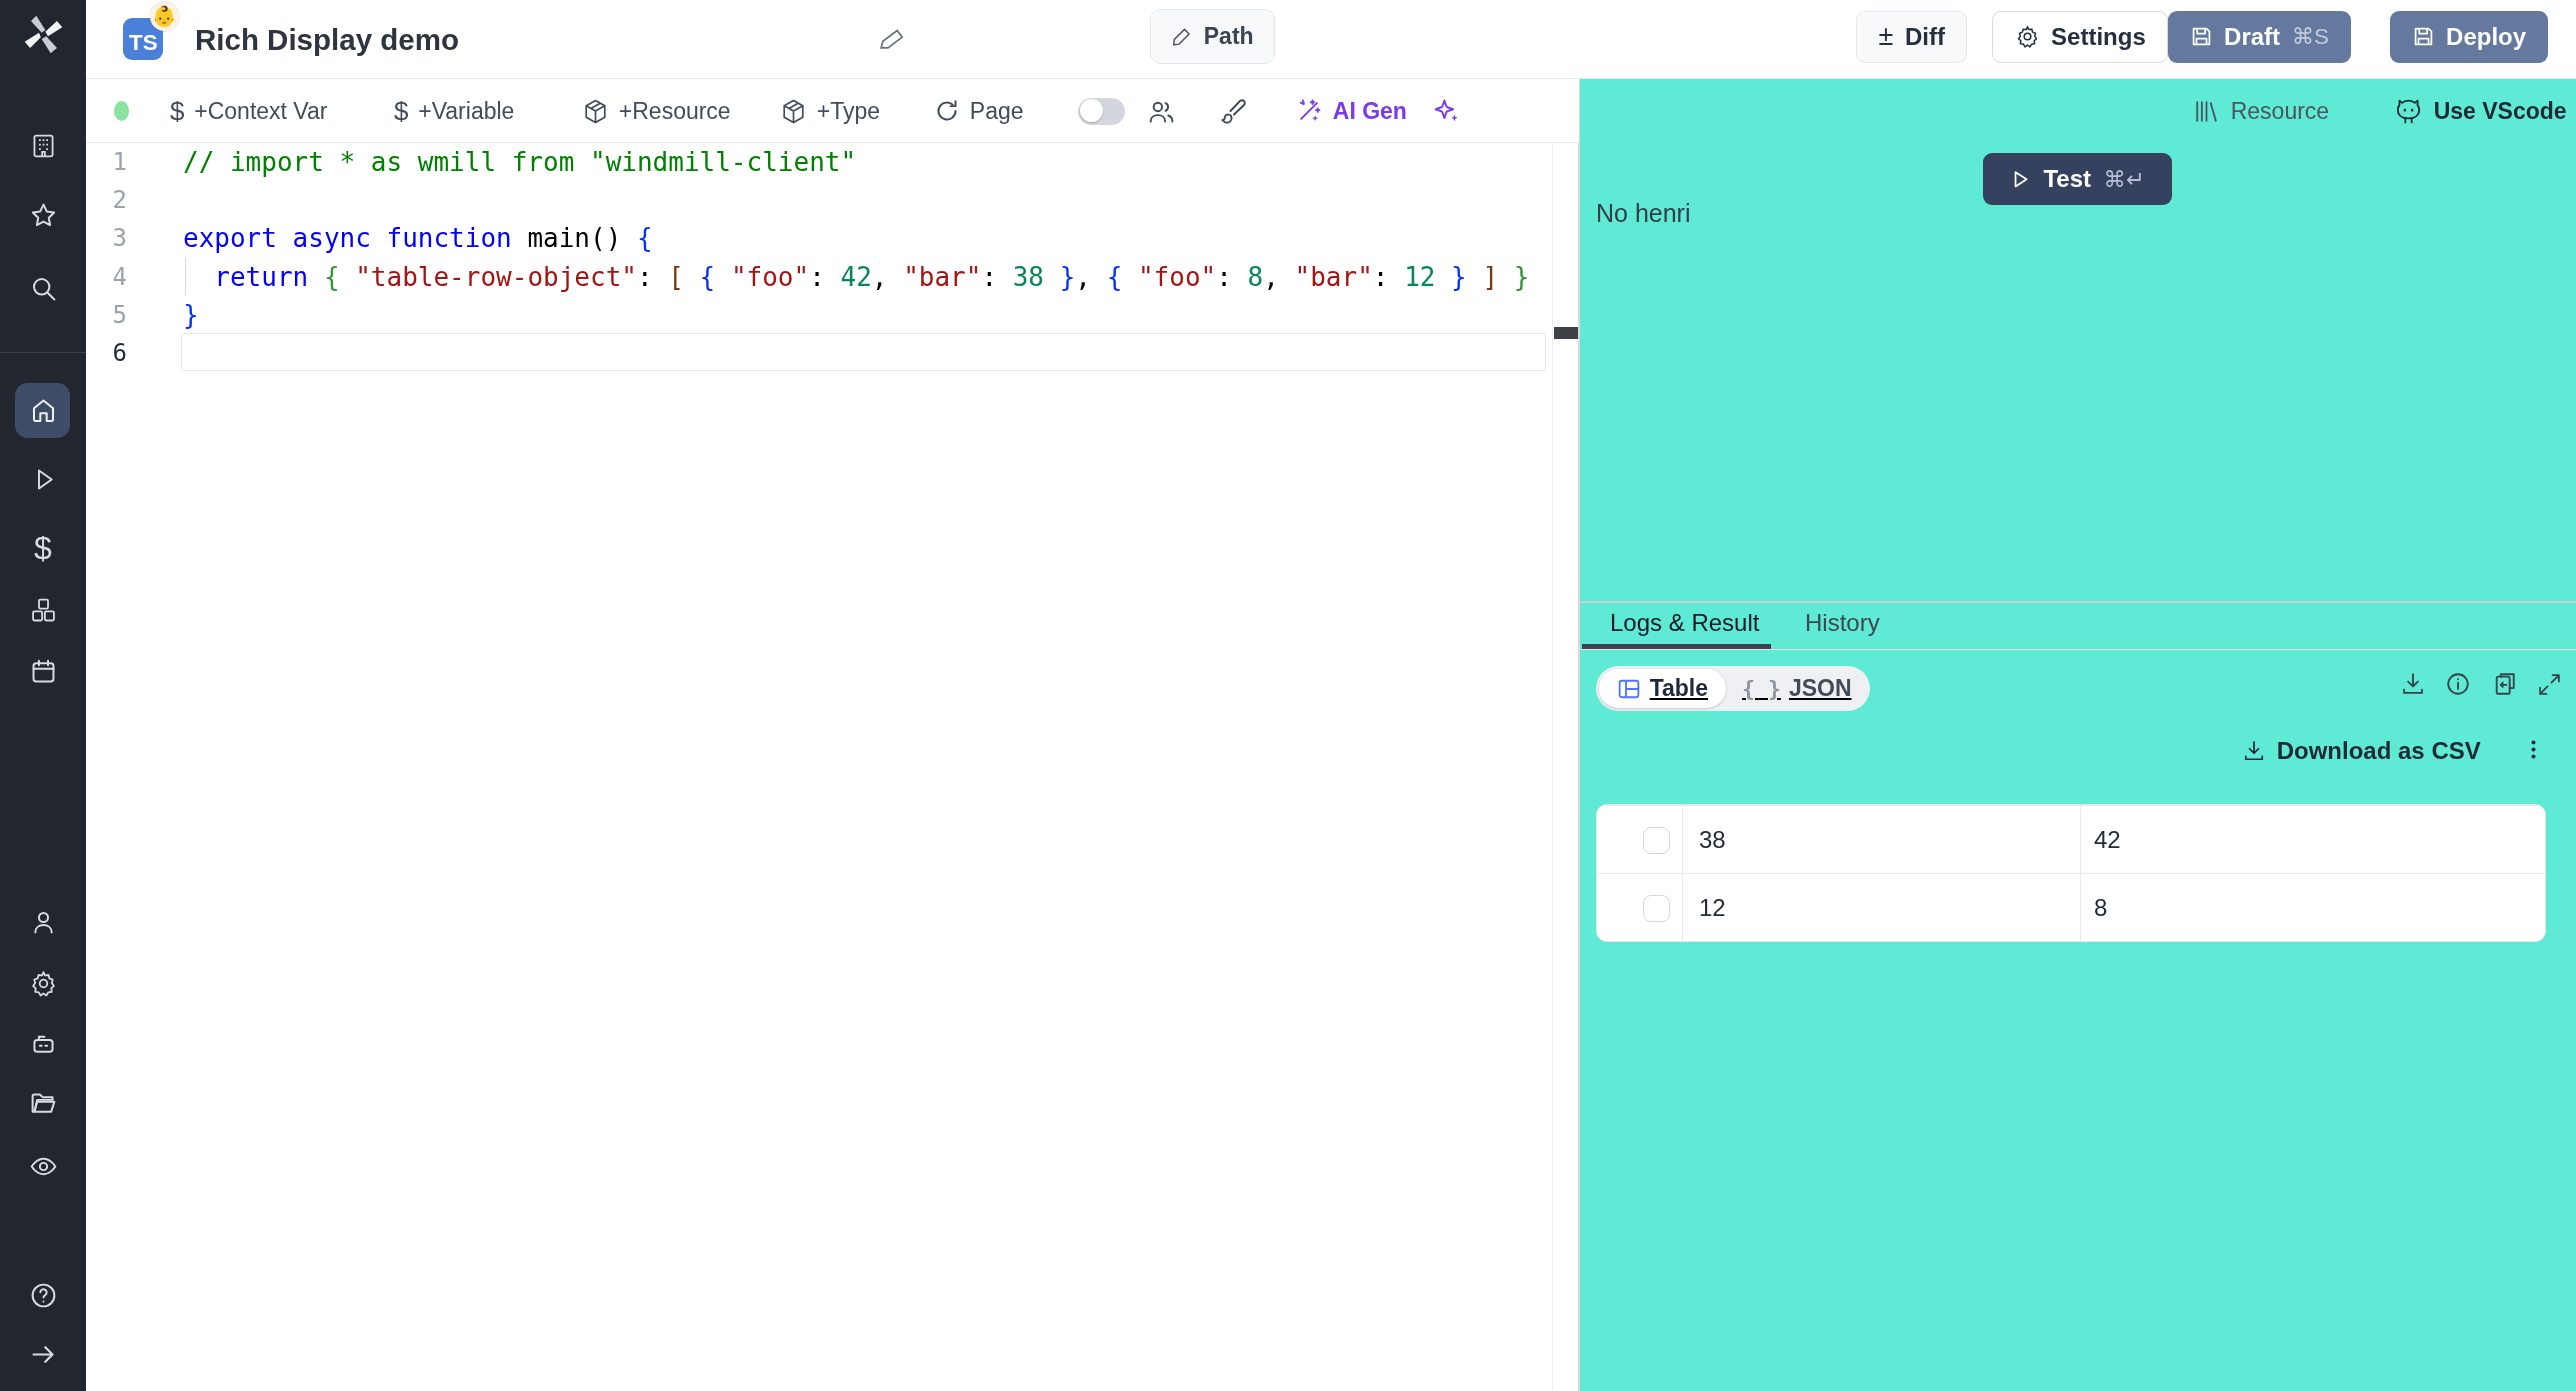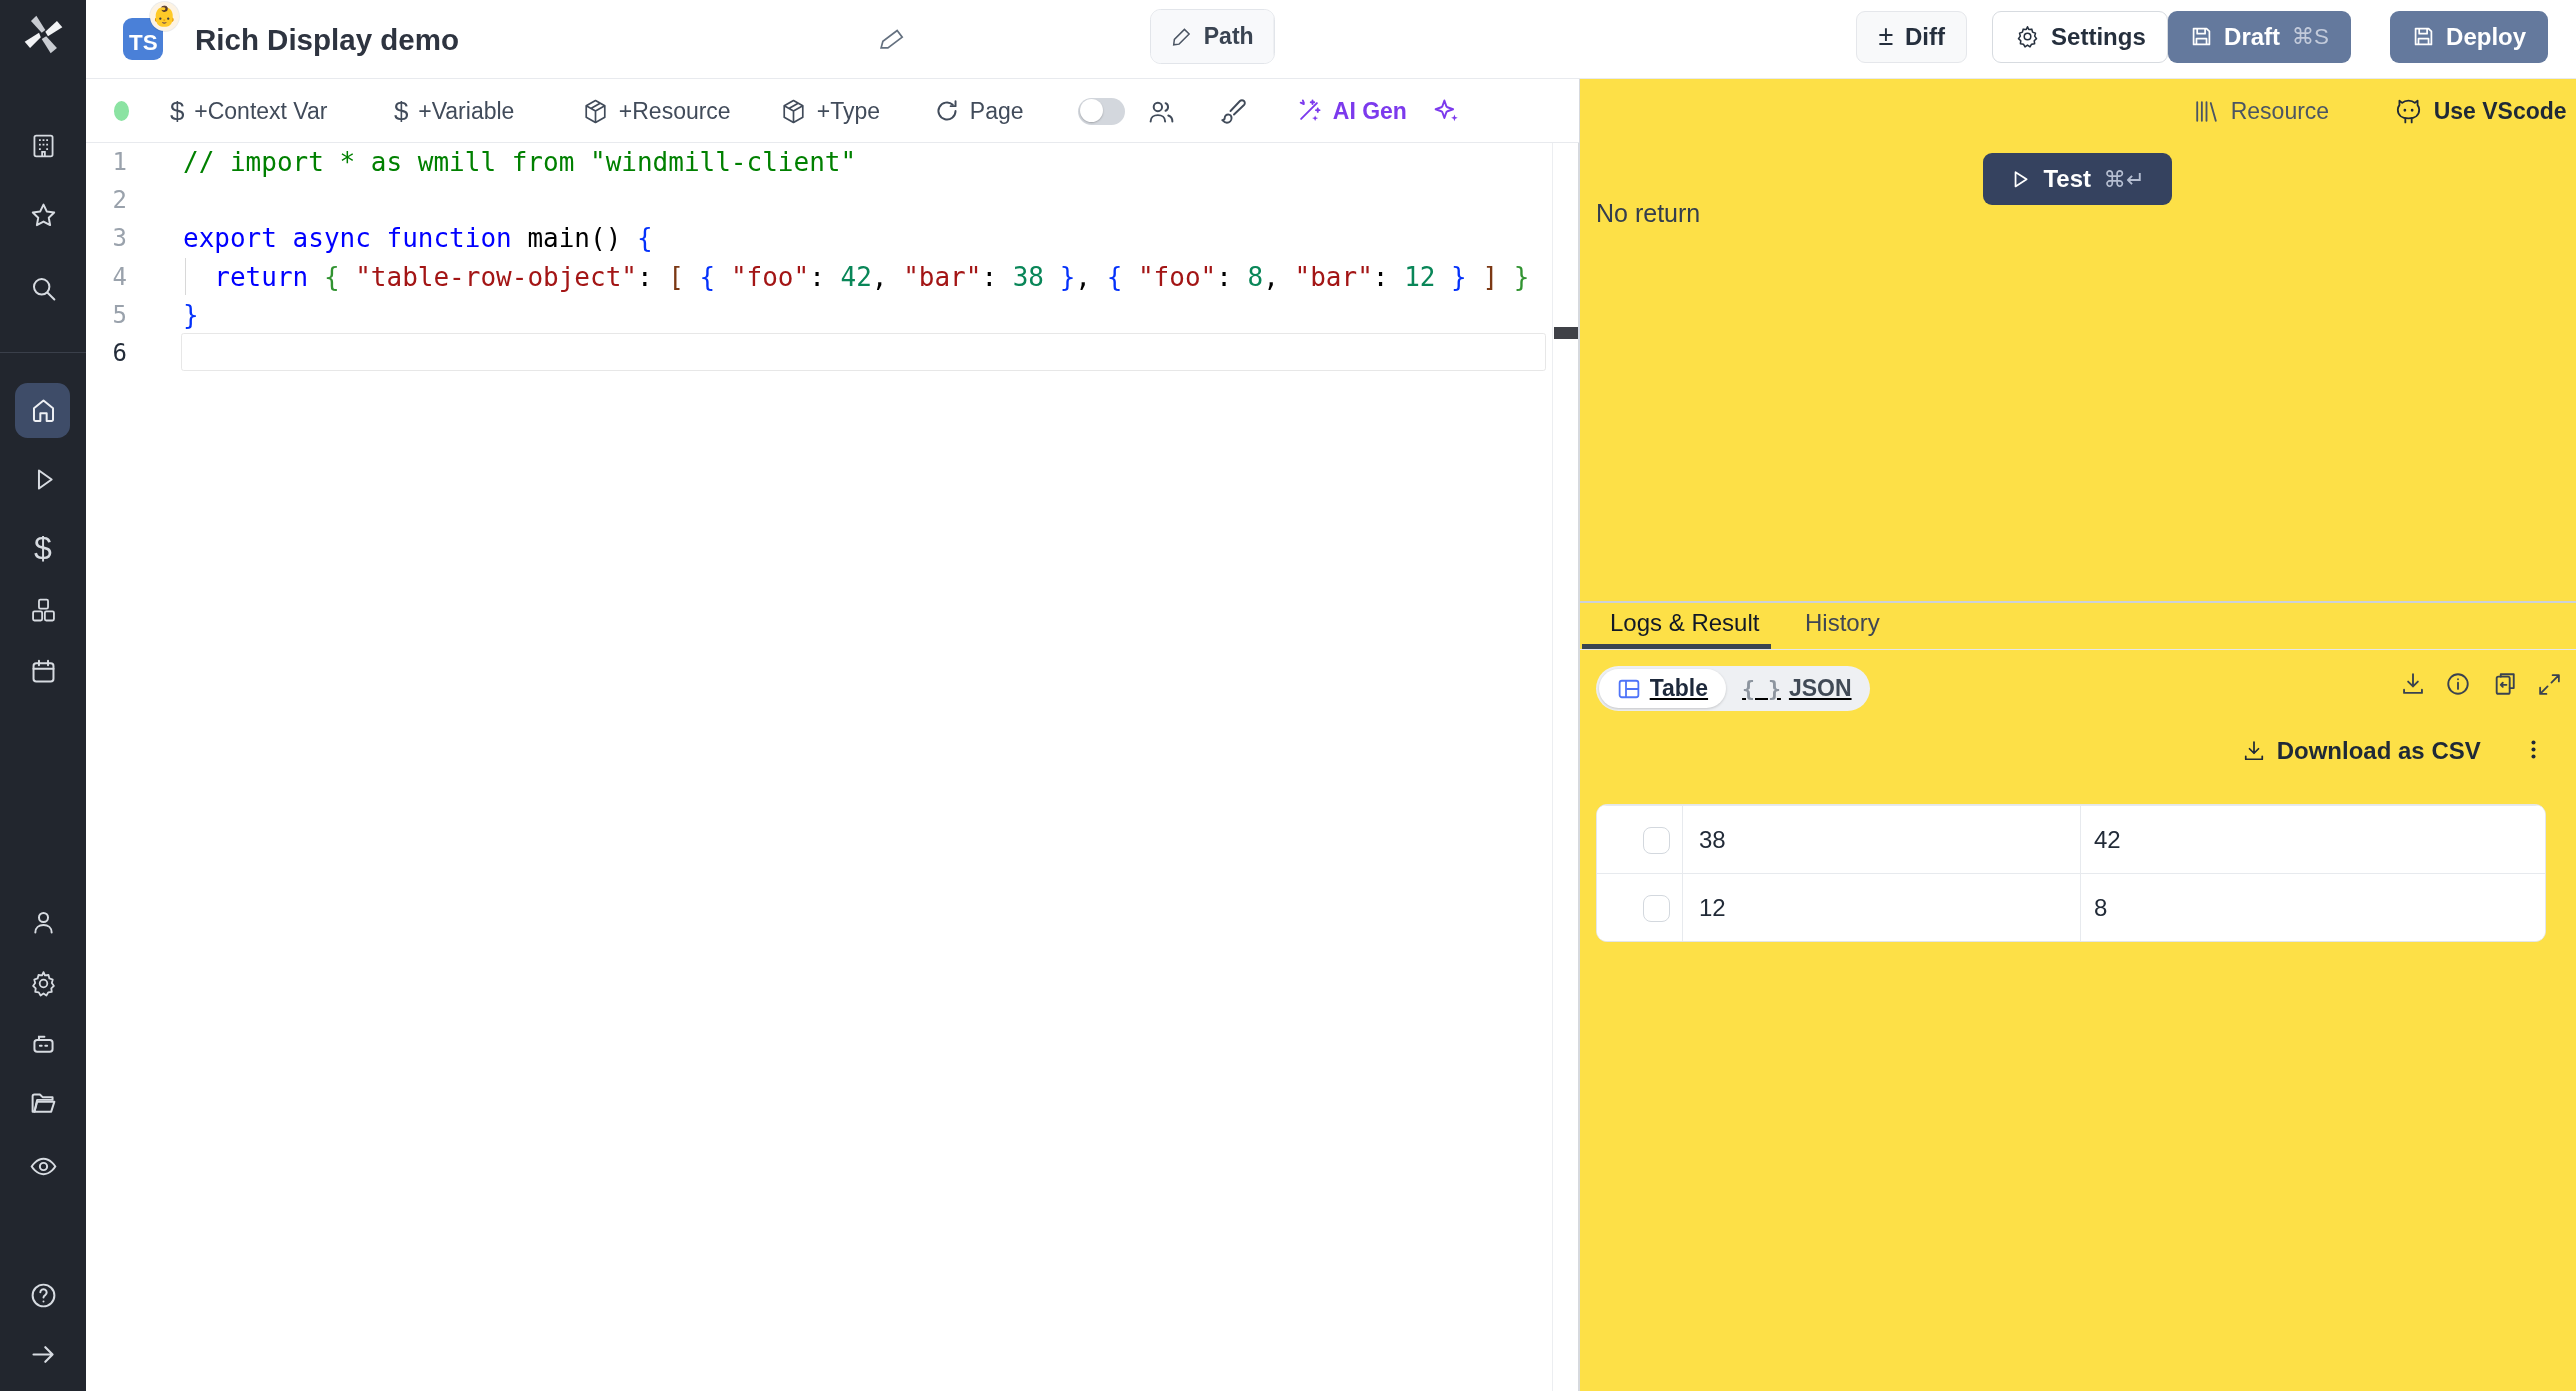--- a/index.html
+++ b/index.html
@@ -58,21 +58,21 @@
   .tok-str{color:#a31515} .tok-num{color:#098658} .tok-b0{color:#0431fa} .tok-b1{color:#319331} .tok-b2{color:#7b3814}
   .current-line-box { position:absolute; left:95px; top:190px; width:1365px; height:38px; border:1.8px solid #e7e7e7; border-radius:2.7px; }
   .indent-guide { position:absolute; left:99px; top:115px; width:0.9px; height:37px; background:#d8d8d8; }
   .overview-sep { position:absolute; left:1466px; top:0; width:0.9px; height:1249px; background:#eceef1; }
   .overview-marker { position:absolute; left:1468px; top:184px; width:24px; height:11.6px; background:#3f4147; }
 
   
   .v-divider { position:absolute; left:1578px; top:79px; width:1.8px; height:1313px; background:#d6d9de; z-index:15; }
 
   
-  .rpanel { position:absolute; left:1580px; top:79px; width:996px; height:1313px; background:#fde047; }
+  .rpanel { position:absolute; left:1580px; top:79px; width:996px; height:1313px; background:#5eead4; }
   .test-btn { position:absolute; left:403px; top:74px; width:189px; height:52px; background:#35425f; border-radius:9px;
     display:flex; align-items:center; justify-content:center; gap:12.5px; color:#fff; font-size:24px; font-weight:700; }
   .test-kbd { color:#b6bfd2; font-weight:500; font-size:22.4px; }
   .no-inputs { position:absolute; left:16px; top:120px; font-size:25px; color:#333d4e; }
   .section-divider { position:absolute; left:0; top:522px; width:996px; height:1.8px; background:#ccd1d8; }
   .tab-label { position:absolute; top:530px; font-size:24px; font-weight:500; }
   .tab-active { color:#111827; }
   .tab-inactive { color:#3f4654; }
   .tab-underline { position:absolute; left:1.8px; top:565px; width:189px; height:4.5px; background:#3a4450; }
   .tabs-border { position:absolute; left:0; top:570px; width:996px; height:0.9px; background:#e5e7eb; }
@@ -337,21 +337,21 @@
 
 <div class="rpanel">
 
   <div class="test-btn">
     <svg width="20.6" height="20.6" viewBox="0 0 26 26" fill="none" stroke="#fff" stroke-width="2.2" stroke-linejoin="round">
       <polygon points="7,4 21,13 7,22"></polygon>
     </svg>
     <span>Test</span>
     <span class="test-kbd">⌘↵</span>
   </div>
-  <div class="no-inputs">No return</div>
+  <div class="no-inputs">No henri</div>
 
   <div class="section-divider"></div>
 
   <div class="tab-label tab-active" style="left:30px">Logs &amp; Result</div>
   <div class="tab-label tab-inactive" style="left:225px">History</div>
   <div class="tab-underline"></div>
   <div class="tabs-border"></div>
 
   <div class="seg-ctrl">
     <div class="seg-pill">

